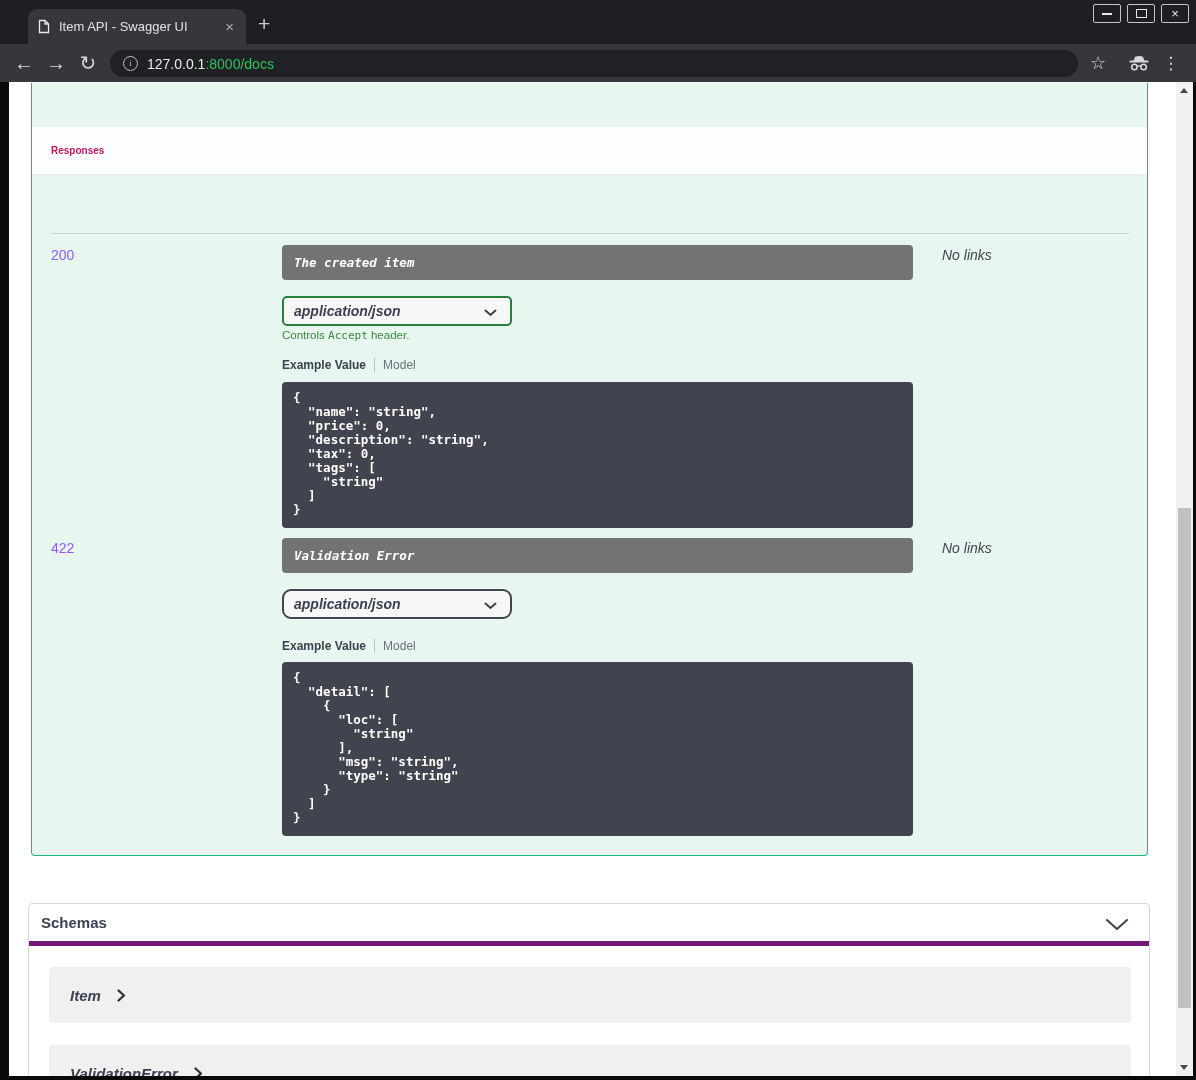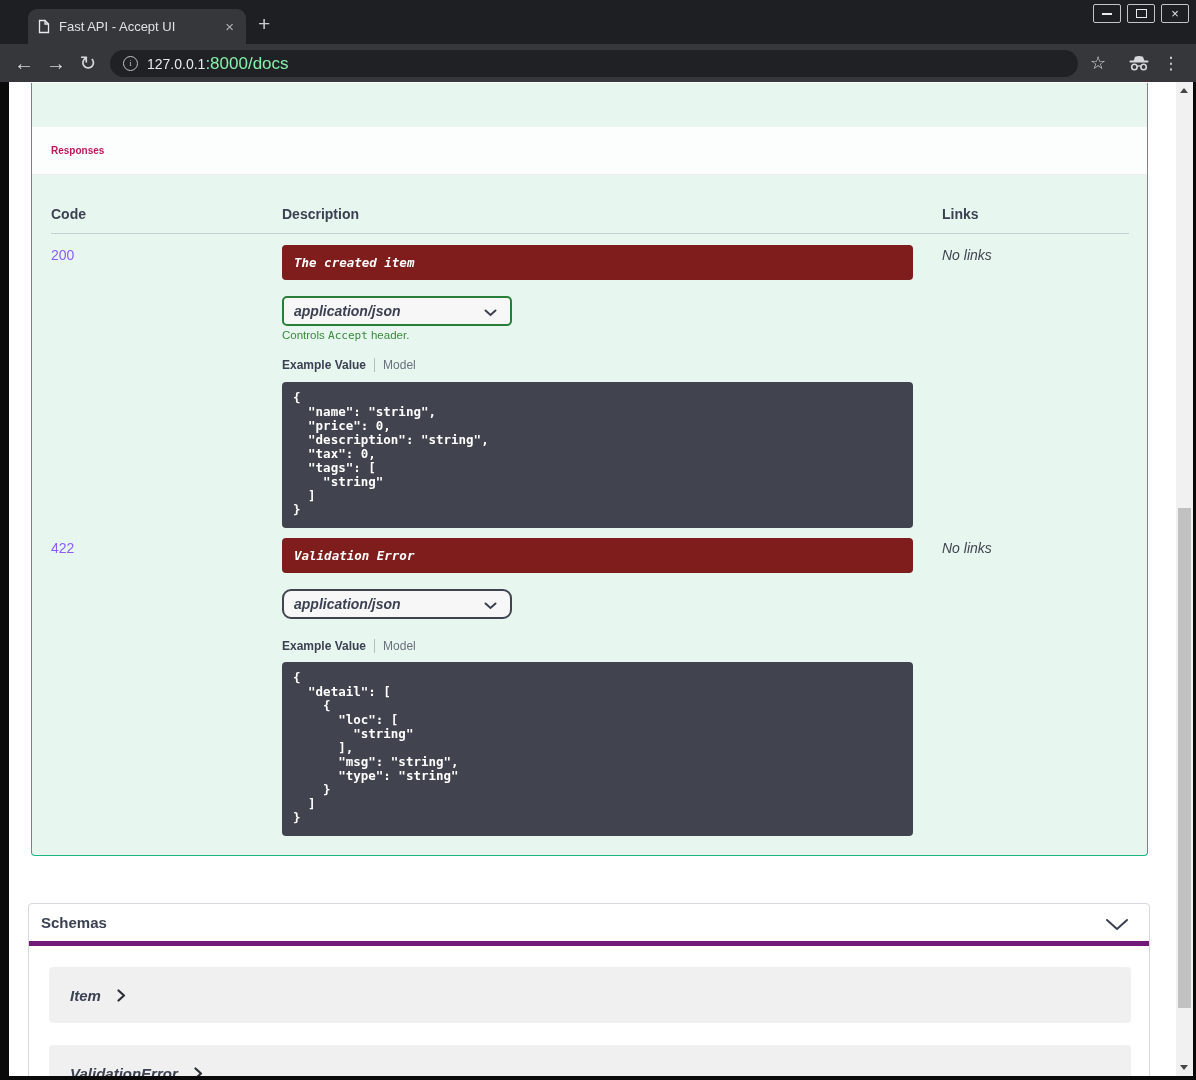--- a/index.html
+++ b/index.html
@@ -20,21 +20,21 @@
   .glyph-max{width:9px;height:7px;border:1.5px solid #e8eaed;}
 
   .toolbar{position:absolute;left:0;top:44px;width:1196px;height:38px;background:#36373b;}
   .nav-icon{position:absolute;top:0;height:38px;width:32px;display:flex;align-items:center;
             justify-content:center;color:#d6d8dc;font-size:20px;}
   .urlbar{position:absolute;left:110px;top:6px;width:968px;height:27px;background:#202124;
           border-radius:14px;display:flex;align-items:center;}
   .info-icon{width:13px;height:13px;border:1.4px solid #bdc1c6;border-radius:50%;color:#bdc1c6;
              font-size:9px;line-height:13px;text-align:center;margin:0 9px 0 13px;font-family:"Liberation Serif",serif;}
   .url-host{color:#e8eaed;font-size:14px;}
-  .url-path{color:#86efac;font-size:17px;}
+  .url-path{color:#22c55e;font-size:14px;}
   .tool-right{position:absolute;top:0;height:38px;display:flex;align-items:center;justify-content:center;color:#d6d8dc;}
   .star{left:1085px;width:26px;font-size:18px;}
   .incog{left:1126px;width:26px;}
   .menu{left:1158px;width:26px;font-size:17px;letter-spacing:0;}
 
   
   .frame{position:absolute;left:0;top:82px;width:1196px;height:998px;background:#0a0a0a;}
   .page{position:absolute;left:9px;top:82px;width:1167px;height:994px;background:#ffffff;overflow:hidden;}
 
   .opblock{position:absolute;left:22px;top:1px;width:1117px;height:773px;background:#e8f6f0;
@@ -47,21 +47,21 @@
   .tbl-headers{position:absolute;left:0;top:123px;width:100%;height:18px;}
   .th{position:absolute;font-size:14px;font-weight:bold;color:#3b4151;}
   .th-code{left:19px;} .th-desc{left:250px;} .th-links{left:910px;}
   .tbl-divider{position:absolute;left:19px;top:150px;width:1078px;height:1px;background:rgba(59,65,81,.2);}
 
   .resp-row{position:absolute;left:0;width:100%;}
   .resp-code{position:absolute;left:19px;font-size:14px;color:#8b5cf6;}
   .resp-links{position:absolute;left:910px;font-size:14px;font-style:italic;color:#40454f;}
   .resp-desc{position:absolute;left:250px;width:631px;}
 
-  .desc-box{position:absolute;left:0;width:631px;height:35px;background:#7f1d1d;border-radius:4px;
+  .desc-box{position:absolute;left:0;width:631px;height:35px;background:#737373;border-radius:4px;
             display:flex;align-items:center;}
   .desc-box span{margin-left:12px;color:#ffffff;font-family:"DejaVu Sans Mono",monospace;
                  font-size:12.5px;font-weight:bold;font-style:italic;}
 
   .mt-select{position:absolute;left:0;width:230px;height:30px;background:#f7f7f7;border-radius:5px;
              display:flex;align-items:center;box-sizing:border-box;}
   .mt-select span{margin-left:10px;font-size:14px;font-weight:bold;color:#3b4151;font-style:italic;}
   .mt-select svg{position:absolute;right:13px;top:11px;}
   .sel-green{border:2px solid #2a7f38;}
   .sel-dark{border:2px solid #41444e;border-radius:9px;}
@@ -103,21 +103,21 @@
 <body>
 
 <div id="screen">
 
   <div class="titlebar">
     <div class="tab">
       <svg width="12" height="15" viewBox="0 0 12 15">
         <path d="M1.5 1.5 h5.5 l3.5 3.5 v8.5 h-9 z" fill="none" stroke="#e8eaed" stroke-width="1.3"></path>
         <path d="M7 1.5 v3.5 h3.5" fill="none" stroke="#e8eaed" stroke-width="1.3"></path>
       </svg>
-      <span class="tab-title">Fast API - Accept UI</span>
+      <span class="tab-title">Item API - Swagger UI</span>
       <span class="tab-close">×</span>
     </div>
     <div class="newtab">+</div>
     <div class="win-controls">
       <div class="win-btn">
           <span class="glyph-min"></span>
         </div>
       <div class="win-btn">
           <span class="glyph-max"></span>
         </div>
@@ -149,25 +149,20 @@
 
   <div class="frame"></div>
   <div class="page">
 
     <div class="opblock">
 
       <div class="responses-band">
         <span>Responses</span>
       </div>
 
-      <div class="tbl-headers">
-        <span class="th th-code">Code</span>
-        <span class="th th-desc">Description</span>
-        <span class="th th-links">Links</span>
-      </div>
       <div class="tbl-divider"></div>
 
       <div class="resp-row" style="top:157px;height:292px">
         <span class="resp-code" style="top:7px">200</span>
         <div class="resp-desc">
           <div class="desc-box" style="top:5px">
             <span>The created item</span>
           </div>
           <div class="mt-select sel-green" style="top:56px">
             <span>application/json</span>

